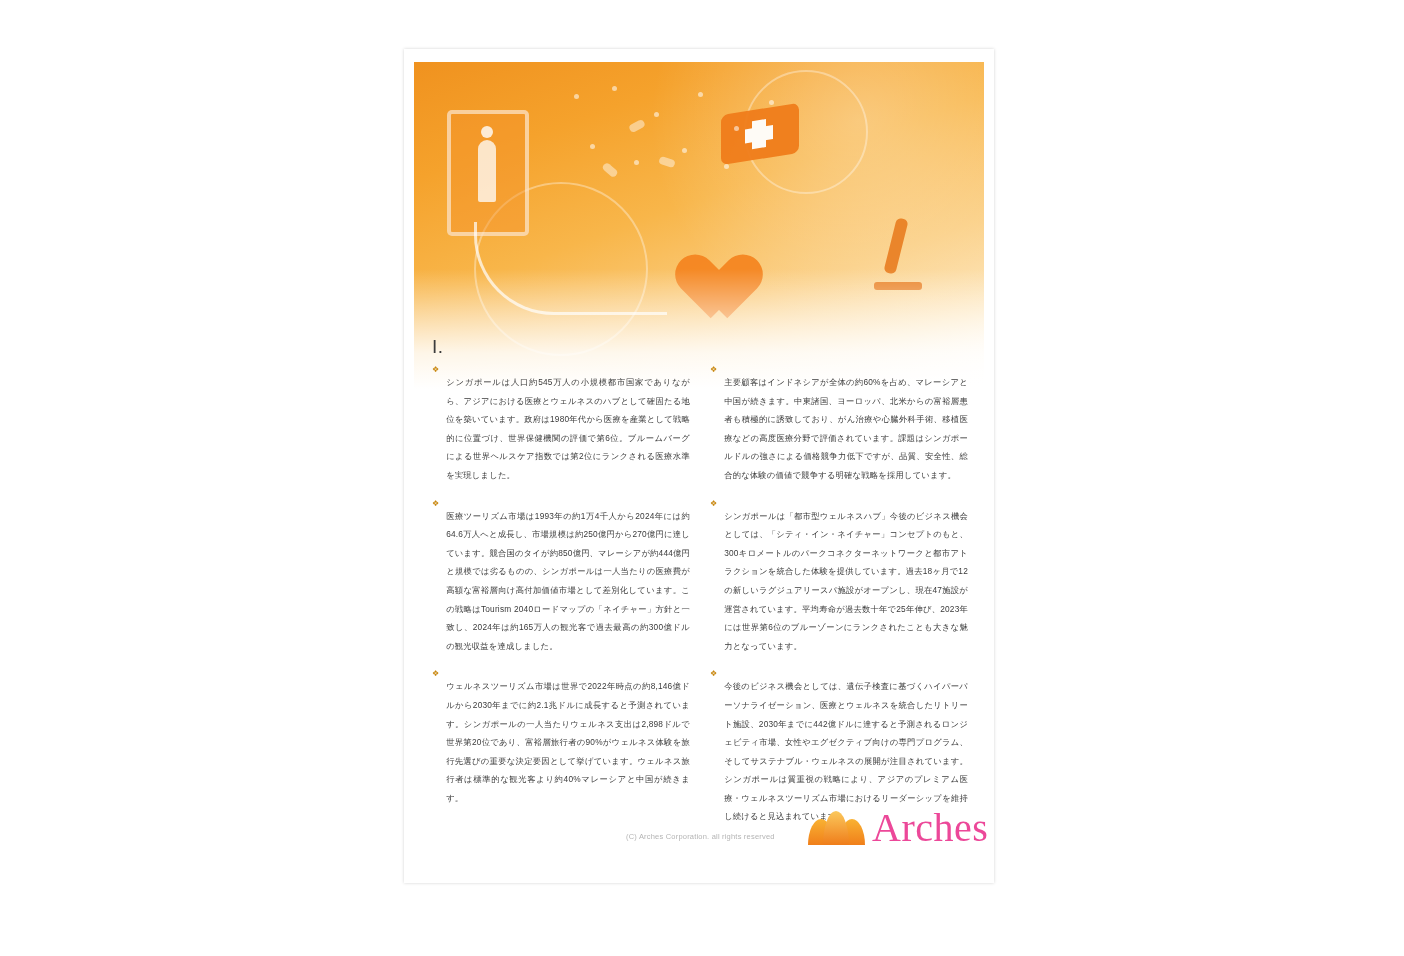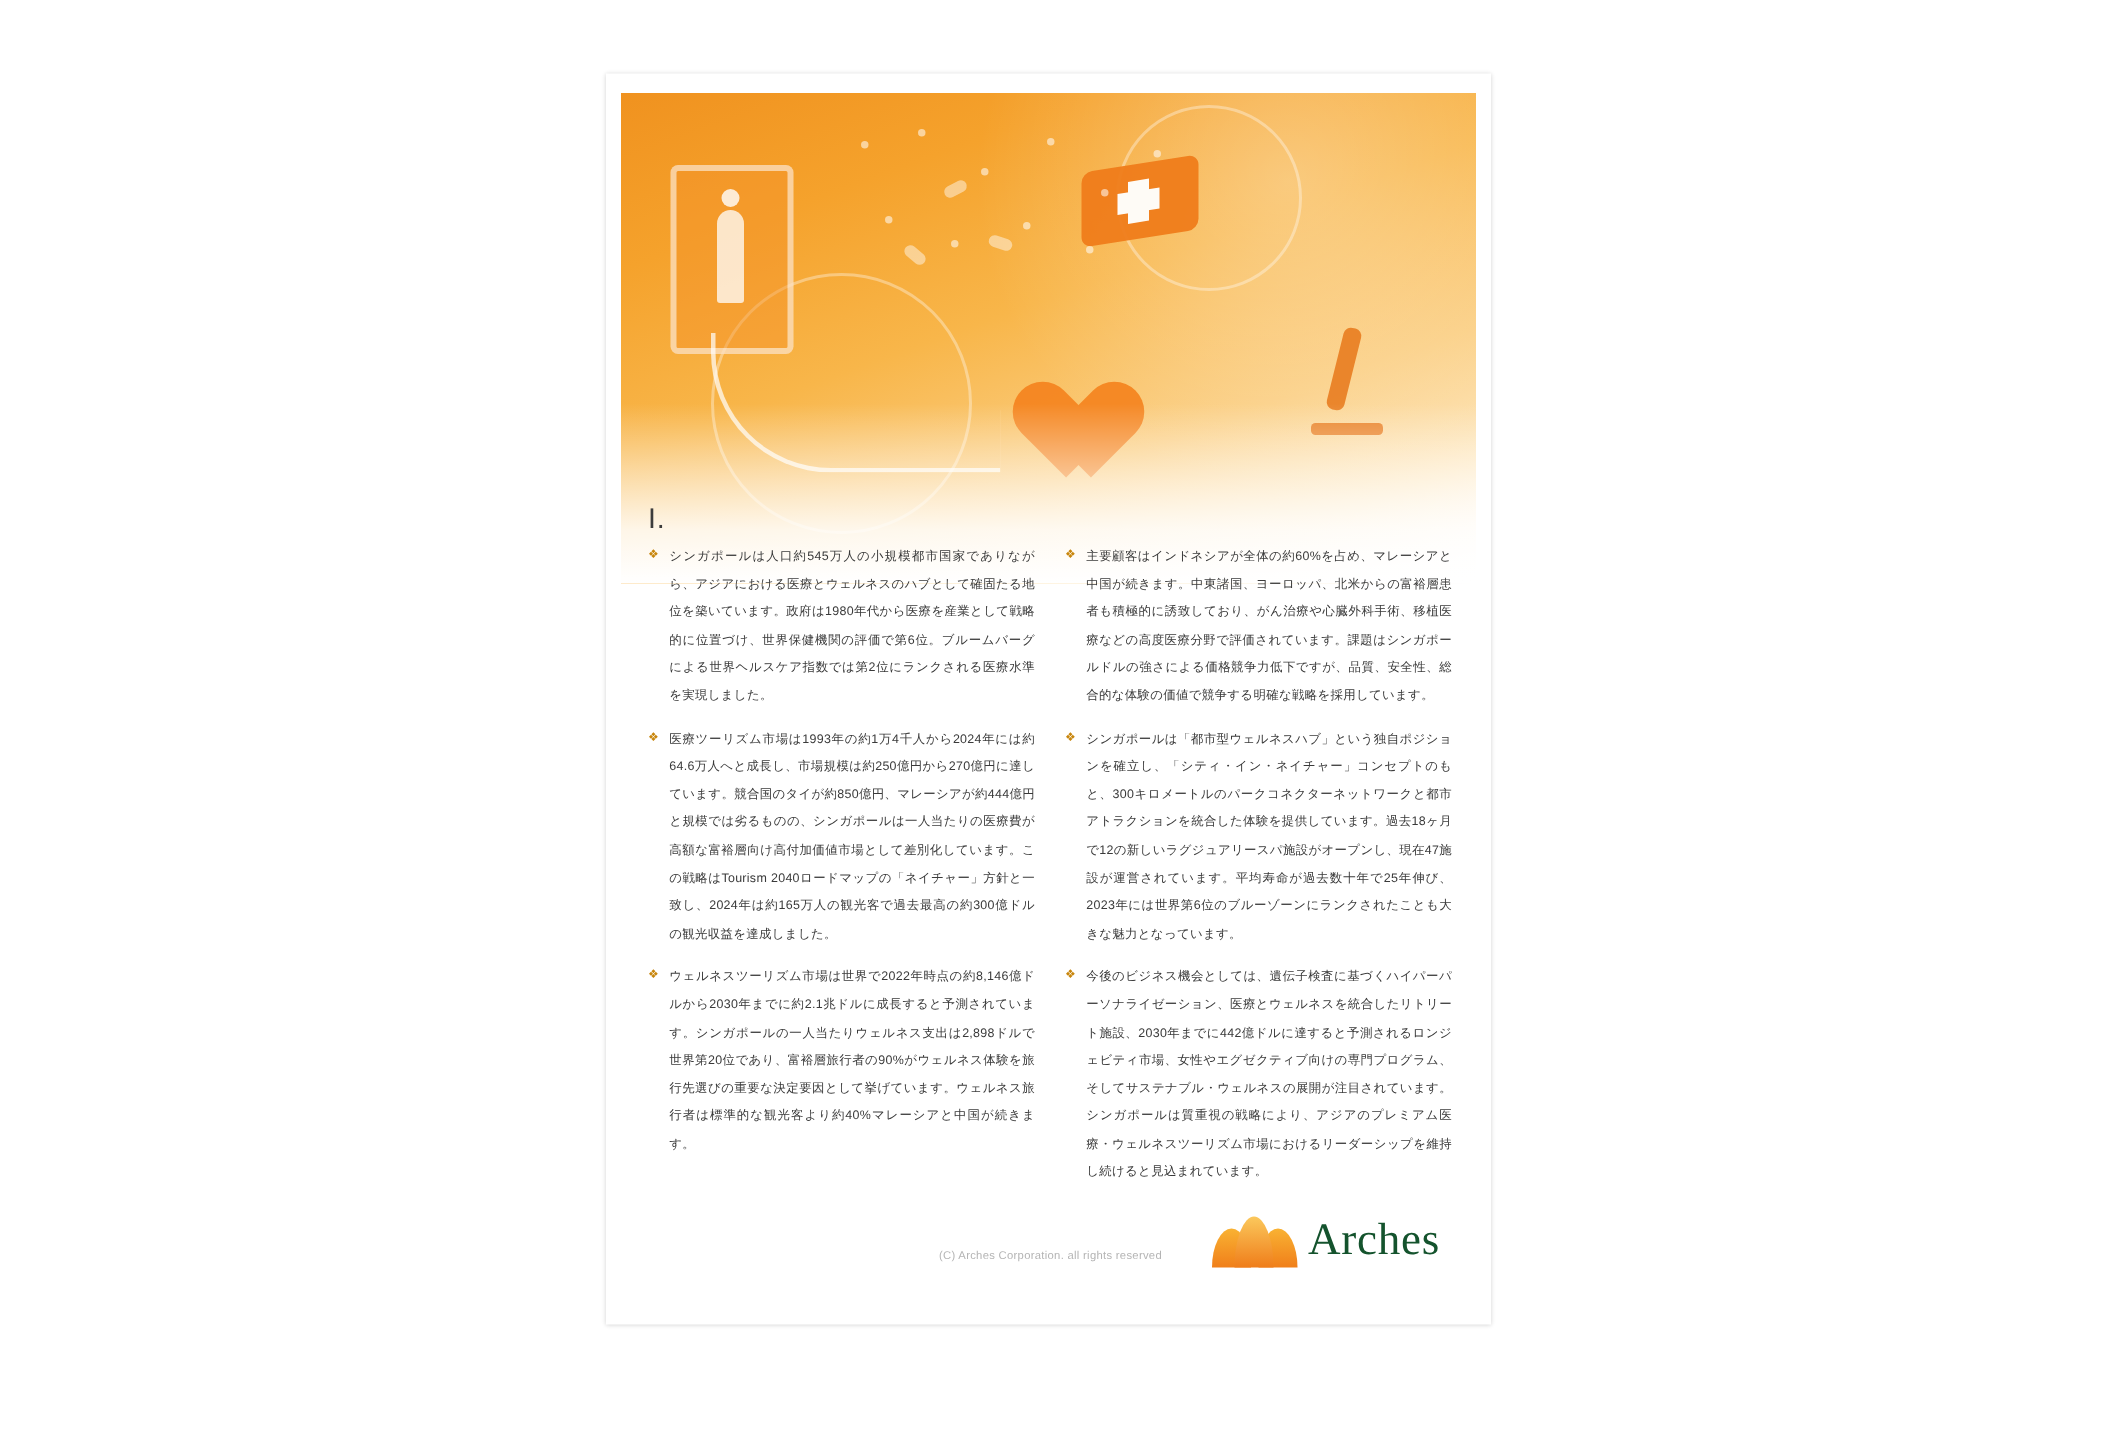--- a/index.html
+++ b/index.html
@@ -202,20 +202,21 @@
     font-size: 8px;
     line-height: 18.6px;
     flex: 0 0 auto;
   }
   .bullet .txt {
     font-size: 8.3px;
     line-height: 18.6px;
     color: #3a3a3a;
     text-align: justify;
     letter-spacing: 0.2px;
+    margin-top: 12px;
   }
 
   
   .copyright {
     position: absolute;
     left: 222px;
     top: 783px;
     font-size: 7.5px;
     color: #b4b4b4;
     letter-spacing: 0.2px;
@@ -241,22 +242,22 @@
     bottom: 0;
     width: 26px;
     height: 26px;
     border-radius: 50% 50% 0 0 / 100% 100% 0 0;
   }
   .logo-mark .arc.a { left: 0; background: linear-gradient(to bottom, #f9b233, #f07f1a); }
   .logo-mark .arc.b { left: 15px; height: 34px; background: linear-gradient(to bottom, #fbc85c, #ef7d1a); z-index: 2;}
   .logo-mark .arc.c { left: 31px; background: linear-gradient(to bottom, #f9b233, #f07f1a); }
   .logo-word {
     font-family: "Liberation Serif", serif;
-    font-size: 30px;
-    color: #14532d;
+    font-size: 40px;
+    color: #ec4899;
     letter-spacing: 0.5px;
   }
 </style>
 </head>
 <body>
 
 <div id="page">
 
   <div class="slide">
 
@@ -309,21 +310,21 @@
         </div>
       </div>
 
       <div class="col">
         <div class="bullet">
           <div class="mark">❖</div>
           <div class="txt">主要顧客はインドネシアが全体の約60%を占め、マレーシアと中国が続きます。中東諸国、ヨーロッパ、北米からの富裕層患者も積極的に誘致しており、がん治療や心臓外科手術、移植医療などの高度医療分野で評価されています。課題はシンガポールドルの強さによる価格競争力低下ですが、品質、安全性、総合的な体験の価値で競争する明確な戦略を採用しています。</div>
         </div>
         <div class="bullet">
           <div class="mark">❖</div>
-          <div class="txt">シンガポールは「都市型ウェルネスハブ」という独自ポジションを確立し、「シティ・イン・ネイチャー」コンセプトのもと、300キロメートルのパークコネクターネットワークと都市アトラクションを統合した体験を提供しています。過去18ヶ月で12の新しいラグジュアリースパ施設がオープンし、現在47施設が運営されています。平均寿命が過去数十年で25年伸び、2023年には世界第6位のブルーゾーンにランクされたことも大きな魅力となっています。</div>
+          <div class="txt">シンガポールは「都市型ウェルネスハブ」今後のビジネス機会としては、「シティ・イン・ネイチャー」コンセプトのもと、300キロメートルのパークコネクターネットワークと都市アトラクションを統合した体験を提供しています。過去18ヶ月で12の新しいラグジュアリースパ施設がオープンし、現在47施設が運営されています。平均寿命が過去数十年で25年伸び、2023年には世界第6位のブルーゾーンにランクされたことも大きな魅力となっています。</div>
         </div>
         <div class="bullet">
           <div class="mark">❖</div>
           <div class="txt">今後のビジネス機会としては、遺伝子検査に基づくハイパーパーソナライゼーション、医療とウェルネスを統合したリトリート施設、2030年までに442億ドルに達すると予測されるロンジェビティ市場、女性やエグゼクティブ向けの専門プログラム、そしてサステナブル・ウェルネスの展開が注目されています。シンガポールは質重視の戦略により、アジアのプレミアム医療・ウェルネスツーリズム市場におけるリーダーシップを維持し続けると見込まれています。</div>
         </div>
       </div>
 
     </div>
 
     <div class="copyright">(C) Arches Corporation. all rights reserved</div>

